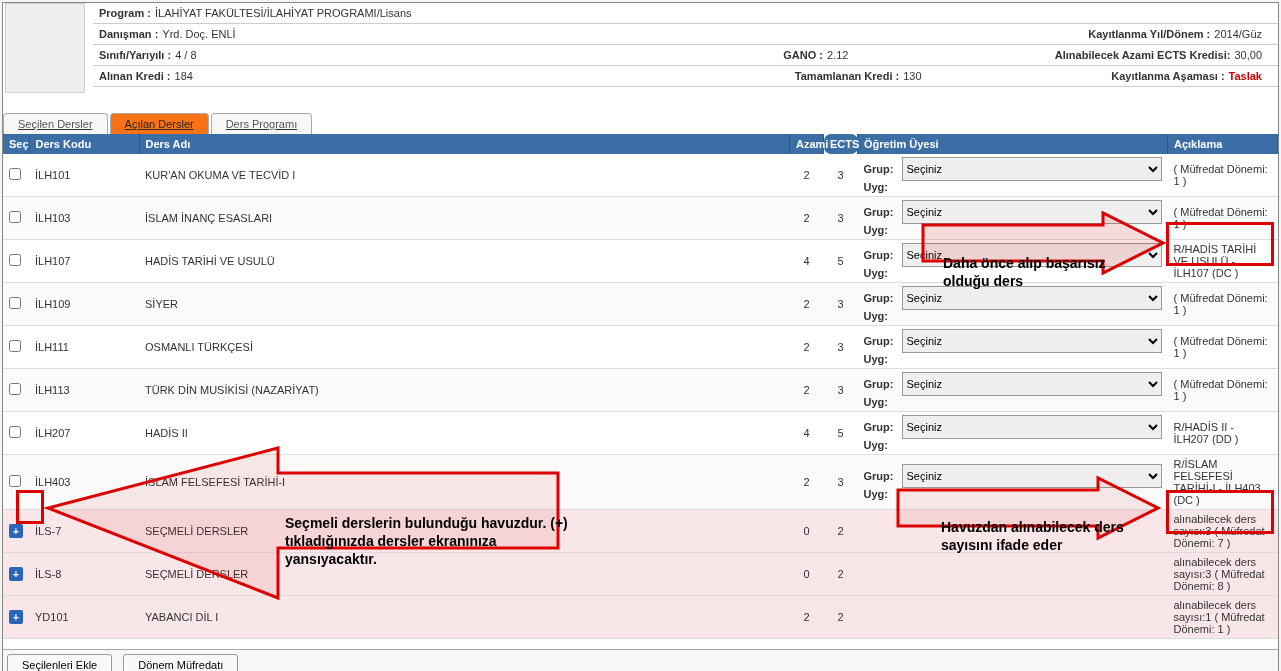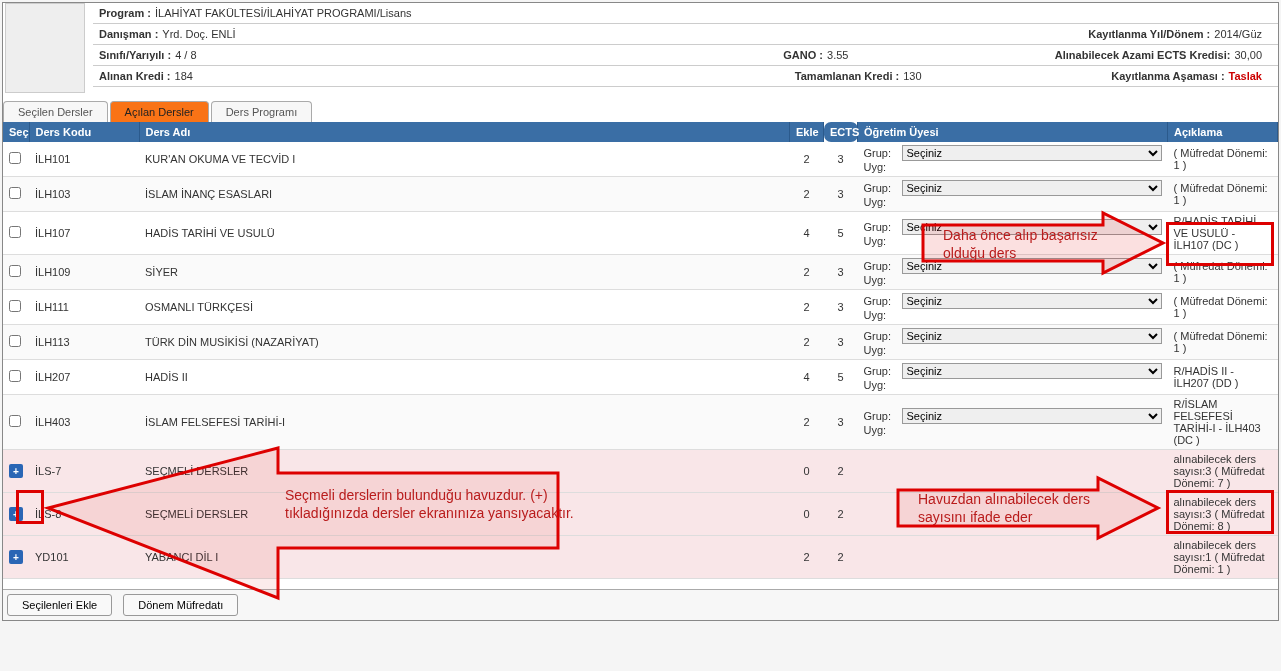--- a/index.html
+++ b/index.html
@@ -8,46 +8,46 @@
   .header-block { display: flex; }
   .photo { width: 80px; height: 90px; background: #eee; margin: 0 8px 0 2px; border: 1px solid #ccc; }
   .info { flex: 1; }
   .info-row { display: flex; border-bottom: 1px solid #ccc; padding: 4px 6px; }
   .info-row .lbl { font-weight: bold; }
   .info-row .val { margin-left: 4px; }
   .info-row .left { flex: 1; display:flex; }
   .info-row .mid { flex: 1; display:flex; justify-content:center; }
   .info-row .right { display:flex; justify-content:flex-end; margin-right:10px; }
   .red { color: #c00; font-weight: bold; }
-  .tabs { display: flex; margin-top: 8px; }
+  .tabs { display: flex; margin-top: 20px; text-decoration: underline; }
   .tab { padding: 4px 14px; border: 1px solid #aaa; border-bottom: none; background: #f7f7f7; border-radius: 4px 4px 0 0; margin-right: 2px; color:#555; cursor:pointer; }
   .tab.active { background: #f97316; color: #222; font-weight: normal; }
   table { width: 100%; border-collapse: collapse; table-layout: fixed; }
   th { background: #3a6ea5; color: #fff; text-align: left; padding: 4px 6px; font-weight: bold; font-size: 11px; border-right:1px solid #2b5a8c; }
   td { padding: 3px 6px; border-bottom: 1px solid #ddd; vertical-align: middle; font-size: 11px; }
   tr.alt td { background: #fafafa; }
   tr.pink td { background: #f9e6e8; }
   .col-sec { width: 26px; }
   .col-kod { width: 110px; }
   .col-ad  { }
   .col-kredi { width: 34px; text-align:center; }
   .col-ects { width: 34px; text-align:center;}
   .col-og { width: 310px; }
   .col-ac { width: 110px; }
   .chk { width:12px; height:12px; }
   .expand { width:14px; height:14px; background:#2a66b5; color:#fff; display:inline-flex; align-items:center; justify-content:center; font-weight:bold; font-size:10px; border-radius:2px; cursor:pointer; }
   .og-line { display:flex; align-items:center; font-size:11px; }
-  .og-line .glabel { font-weight:normal; width:38px; }
-  .og-line select { flex:1; font-size:11px; border:1px solid #999; height:16px; }
+  .og-line .glabel { font-weight:bold; width:38px; }
+  .og-line select { flex:1; font-size:11px; border:1px solid #999; height:24px; }
   .footer-btns { margin-top: 10px; padding: 4px; border-top:1px solid #aaa; background:#f7f7f7; }
   .btn { padding: 4px 14px; border: 1px solid #999; background: #f9f9f9; border-radius: 3px; margin-right:8px; cursor:pointer; font-size:11px; }
   
   .anno { position:absolute; pointer-events:none; }
   .anno-box { border:3px solid #d00; }
-  .callout { position:absolute; color:#b91c1c; font-weight:normal; font-size:14px; line-height:1.3; }
+  .callout { position:absolute; color:#000000; font-weight:bold; font-size:14px; line-height:1.3;margin-top:28px; }
   .arrow-svg { position:absolute; overflow:visible; }
 </style>
 </head>
 <body>
 
 <div class="frame">
 
   <div class="header-block">
     <div class="photo"></div>
     <div class="info">
@@ -67,21 +67,21 @@
             <span class="val">2014/Güz</span>
           </div>
       </div>
       <div class="info-row">
         <div class="left">
             <span class="lbl">Sınıfı/Yarıyılı :</span>
             <span class="val">4 / 8</span>
           </div>
         <div class="mid">
             <span class="lbl">GANO :</span>
-            <span class="val">3.55</span>
+            <span class="val">2.12</span>
           </div>
         <div class="right">
             <span class="lbl">Alınabilecek Azami ECTS Kredisi:</span>
             <span class="val">30,00</span>
           </div>
       </div>
       <div class="info-row">
         <div class="left">
             <span class="lbl">Alınan Kredi :</span>
             <span class="val">184</span>
@@ -112,21 +112,21 @@
         <col class="col-kredi">
         <col class="col-ects">
         <col class="col-og">
         <col class="col-ac">
     </colgroup>
     <thead>
       <tr>
         <th>Seç</th>
         <th>Ders Kodu</th>
         <th>Ders Adı</th>
-        <th style="text-align:center;">Ekle</th>
+        <th style="text-align:center;">Azami</th>
         <th style="text-align:right;border-radius:7px;">ECTS</th>
         <th>Öğretim Üyesi</th>
         <th>Açıklama</th>
       </tr>
     </thead>
     <tbody id="rows-body">
         <tr>
           <td><input type="checkbox" class="chk" style=""></td>
           <td>İLH101</td>
           <td>KUR'AN OKUMA VE TECVİD I</td>
@@ -309,15 +309,15 @@
   <div class="callout" style="left:940px; top:223px; width:200px;">Daha önce alıp başarısız olduğu ders</div>
 
   <svg class="arrow-svg" style="left:45px; top:445px; width:550px; height:150px;">
     <polygon points="510,25 230,25 230,0 0,60 230,150 230,100 510,100" fill="#d00" fill-opacity="0.08" stroke="#d00" stroke-width="3"></polygon>
   </svg>
   <div class="callout" style="left:282px; top:483px; width:305px;">Seçmeli derslerin bulunduğu havuzdur. (+) tıkladığınızda dersler ekranınıza yansıyacaktır.</div>
 
   <svg class="arrow-svg" style="left:895px; top:475px; width:280px; height:60px;">
     <polygon points="0,12 200,12 200,0 260,30 200,60 200,48 0,48" fill="#d00" fill-opacity="0.08" stroke="#d00" stroke-width="3"></polygon>
   </svg>
-  <div class="callout" style="left:915px; top:487px; width:220px;">Havuzdan alınabilecek ders sayısını ifade eder</div>
+  <div class="callout" style="left:938px; top:487px; width:220px;">Havuzdan alınabilecek ders sayısını ifade eder</div>
 
 </div>
 
 </body></html>

